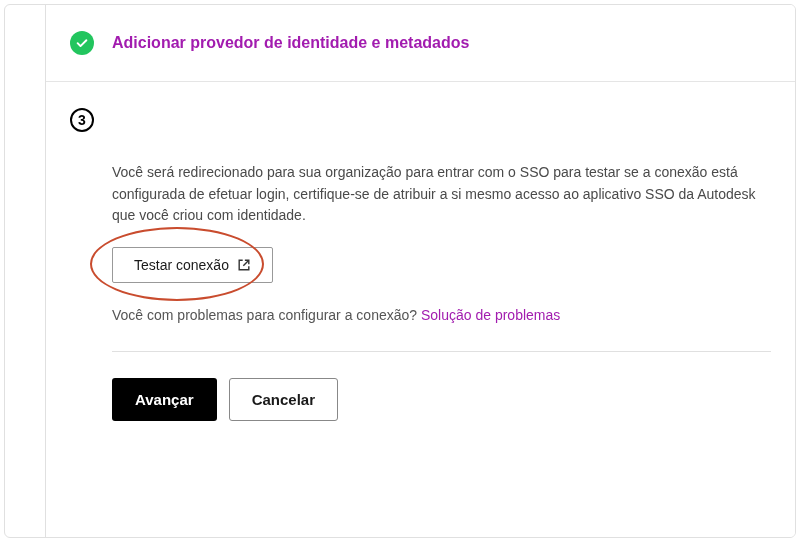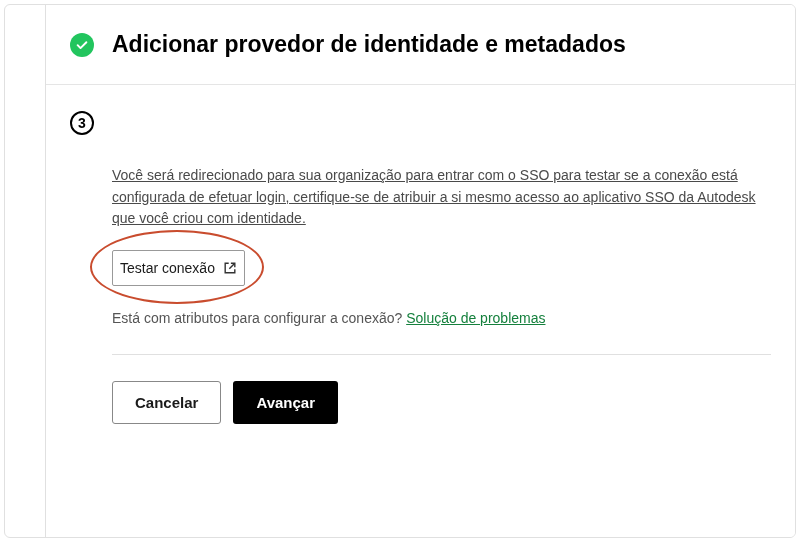--- a/index.html
+++ b/index.html
@@ -61,75 +61,73 @@
       display: flex;
       align-items: center;
       justify-content: center;
       flex-shrink: 0;
       margin-right: 18px;
       font-size: 14px;
       font-weight: 600;
       color: #000;
     }
     .step-title {
-      font-size: 23px;
+      font-size: 16px;
       font-weight: 600;
-      color: #000000;
+      color: #a21caf;
     }
     .step-content {
       padding: 0px 24px 24px 66px;
     }
     .description {
       font-size: 14px;
       color: #4a4a4a;
       line-height: 1.55;
       margin-bottom: 20px;
-      text-decoration: underline;
     }
     .test-button-wrap {
       position: relative;
       display: inline-block;
       margin-bottom: 24px;
     }
     .highlight-ellipse {
       position: absolute;
       width: 174px;
       height: 74px;
       border: 2.5px solid #c94c2e;
       border-radius: 50%;
       left: -22px;
       top: -20px;
       pointer-events: none;
     }
     .test-button {
       display: inline-flex;
       align-items: center;
       gap: 8px;
-      padding: 9px 7px;
+      padding: 9px 21px;
       border: 1px solid #999;
       background: #fff;
       font-size: 14px;
       font-weight: 500;
       color: #1a1a1a;
       cursor: pointer;
       border-radius: 2px;
     }
     .external-icon {
       width: 14px;
       height: 14px;
       display: inline-flex;
     }
     .trouble-text {
       font-size: 14px;
       color: #555;
       margin-bottom: 28px;
     }
     .trouble-link {
-      color: #15803d;
-      text-decoration: underline;
+      color: #a21caf;
       cursor: pointer;
     }
     .divider-h {
       border: none;
       border-top: 1px solid #e0e0e0;
       margin-bottom: 26px;
     }
     .button-row {
       display: flex;
       gap: 12px;
@@ -188,25 +186,25 @@
             <svg viewBox="0 0 16 16" fill="none" stroke="#333" stroke-width="1.6">
               <path d="M6.5 2.5 H2.5 V13.5 H13.5 V9.5"></path>
               <path d="M9 2.5 H13.5 V7"></path>
               <path d="M13.2 2.8 L7.2 8.8"></path>
             </svg>
           </span>
         </button>
       </div>
 
       <p class="trouble-text">
-        <span>Está com atributos para configurar a conexão? </span><a class="trouble-link">Solução de problemas</a>
+        <span>Você com problemas para configurar a conexão? </span><a class="trouble-link">Solução de problemas</a>
       </p>
 
       <hr class="divider-h">
 
       <div class="button-row">
+        <button class="btn btn-primary">Avançar</button>
         <button class="btn btn-secondary">Cancelar</button>
-        <button class="btn btn-primary">Avançar</button>
       </div>
     </div>
 
   </div>
 </div>
 
 </body></html>

